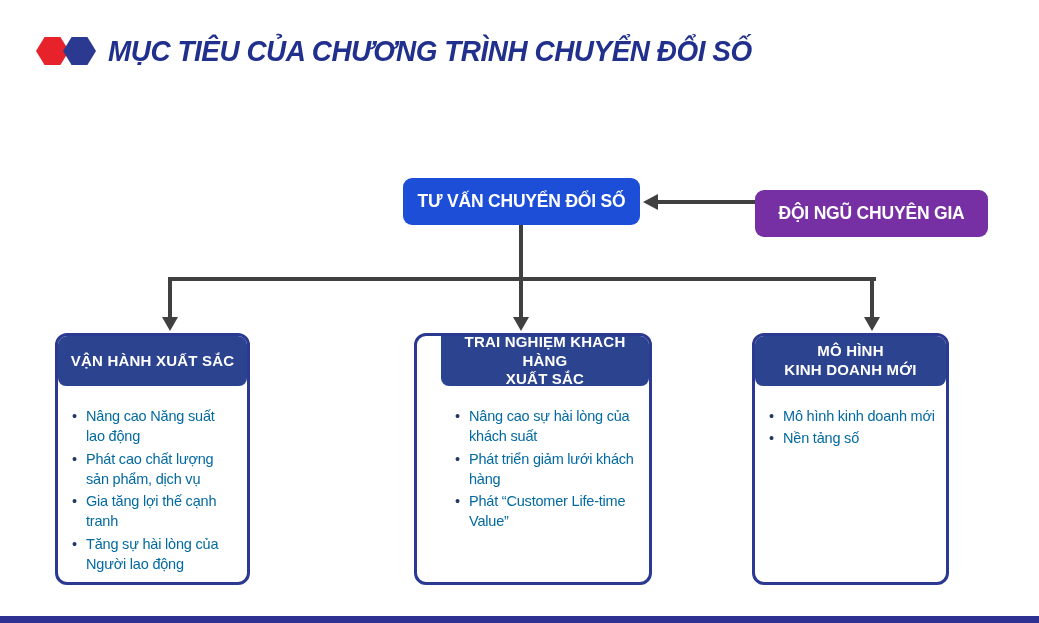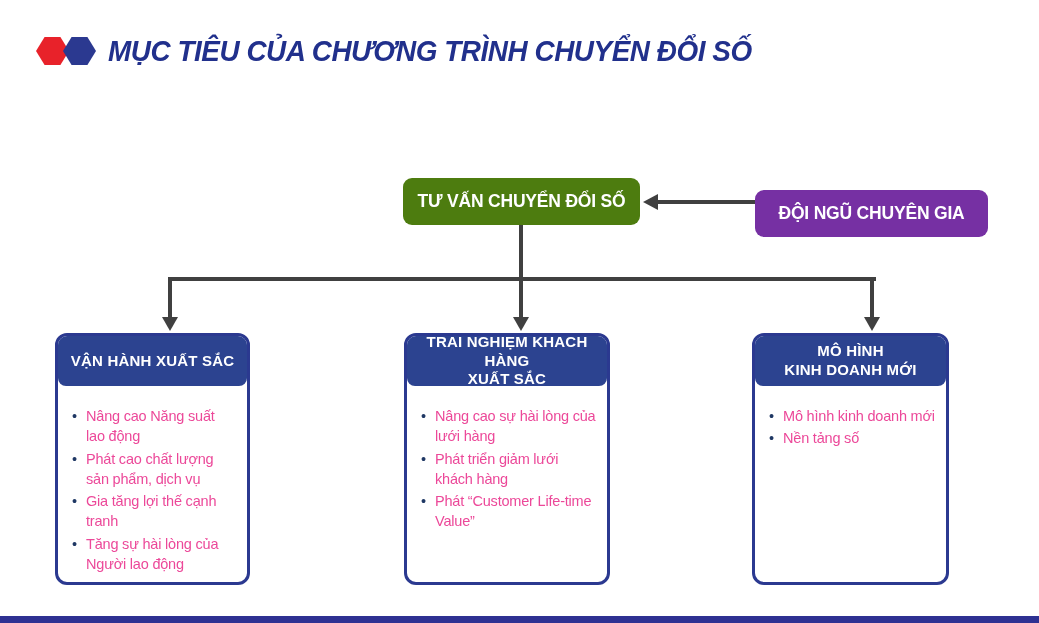--- a/index.html
+++ b/index.html
@@ -20,21 +20,21 @@
     color:#21308C;font-size:30px;font-weight:bold;
     letter-spacing:-0.5px;white-space:nowrap;
     transform:scaleX(0.93);transform-origin:left center;
   }
   
   .top-box{
     position:absolute;height:47px;border-radius:9px;
     display:flex;align-items:center;justify-content:center;
     color:#ffffff;font-weight:bold;font-size:17.5px;letter-spacing:-0.2px;
   }
-  .box-red{left:403px;top:178px;width:237px;background:#4d7c0f;}
+  .box-red{left:403px;top:178px;width:237px;background:#1d4ed8;}
   .box-purple{left:755px;top:190px;width:233px;background:#7630A3;}
   
   .line{position:absolute;background:#404040;}
   .h-arrow-line{left:658px;top:199.5px;width:97px;height:4px;}
   .arrow-left{
     position:absolute;left:643px;top:193.5px;width:0;height:0;
     border-top:8px solid transparent;border-bottom:8px solid transparent;
     border-right:15px solid #404040;
   }
   .stem{left:519px;top:225px;width:4px;height:55px;}
@@ -51,34 +51,34 @@
   .ad-1{left:162px;}
   .ad-2{left:513px;}
   .ad-3{left:864px;}
   
   .column{
     position:absolute;top:333px;height:252px;
     background:#ffffff;border:3px solid #2B3990;border-radius:12px;
     box-sizing:border-box;overflow:hidden;
   }
   .col-1{left:55px;width:195px;}
-  .col-2{left:404px;width:206px;}
+  .col-2{left:414px;width:238px;padding-left:24px;}
   .col-3{left:752px;width:197px;}
   .col-header{
     background:#2C4390;color:#ffffff;
     height:50px;display:flex;align-items:center;justify-content:center;
     text-align:center;font-weight:bold;font-size:15px;line-height:1.25;
     white-space:pre-line;letter-spacing:0.2px;
     border-bottom-left-radius:8px;border-bottom-right-radius:8px;
   }
   .col-body{padding:20px 10px 10px 12px;}
   .col-body ul{margin:0;padding:0;list-style:none;}
   .col-body li{
     position:relative;padding-left:16px;margin-bottom:2px;
-    color:#ec4899;font-size:14.5px;line-height:1.4;letter-spacing:-0.2px;
+    color:#0369a1;font-size:14.5px;line-height:1.4;letter-spacing:-0.2px;
   }
   .col-body li::before{content:"•";position:absolute;left:2px;top:0;color:#1F3864;}
   
   .bottom-bar{position:absolute;left:0;top:616px;width:1039px;height:7px;background:#2E3192;}
 </style>
 </head>
 <body>
 
 <div class="canvas">
 
@@ -113,21 +113,21 @@
         <li>Tăng sự hài lòng của Người lao động</li>
       </ul>
     </div>
   </div>
 
   <div class="column col-2">
     <div class="col-header">TRẢI NGHIỆM KHÁCH HÀNG
 XUẤT SẮC</div>
     <div class="col-body">
       <ul>
-        <li>Nâng cao sự hài lòng của lưới hàng</li>
+        <li>Nâng cao sự hài lòng của khách suất</li>
         <li>Phát triển giảm lưới khách hàng</li>
         <li>Phát “Customer Life-time Value”</li>
       </ul>
     </div>
   </div>
 
   <div class="column col-3">
     <div class="col-header">MÔ HÌNH
 KINH DOANH MỚI</div>
     <div class="col-body">

